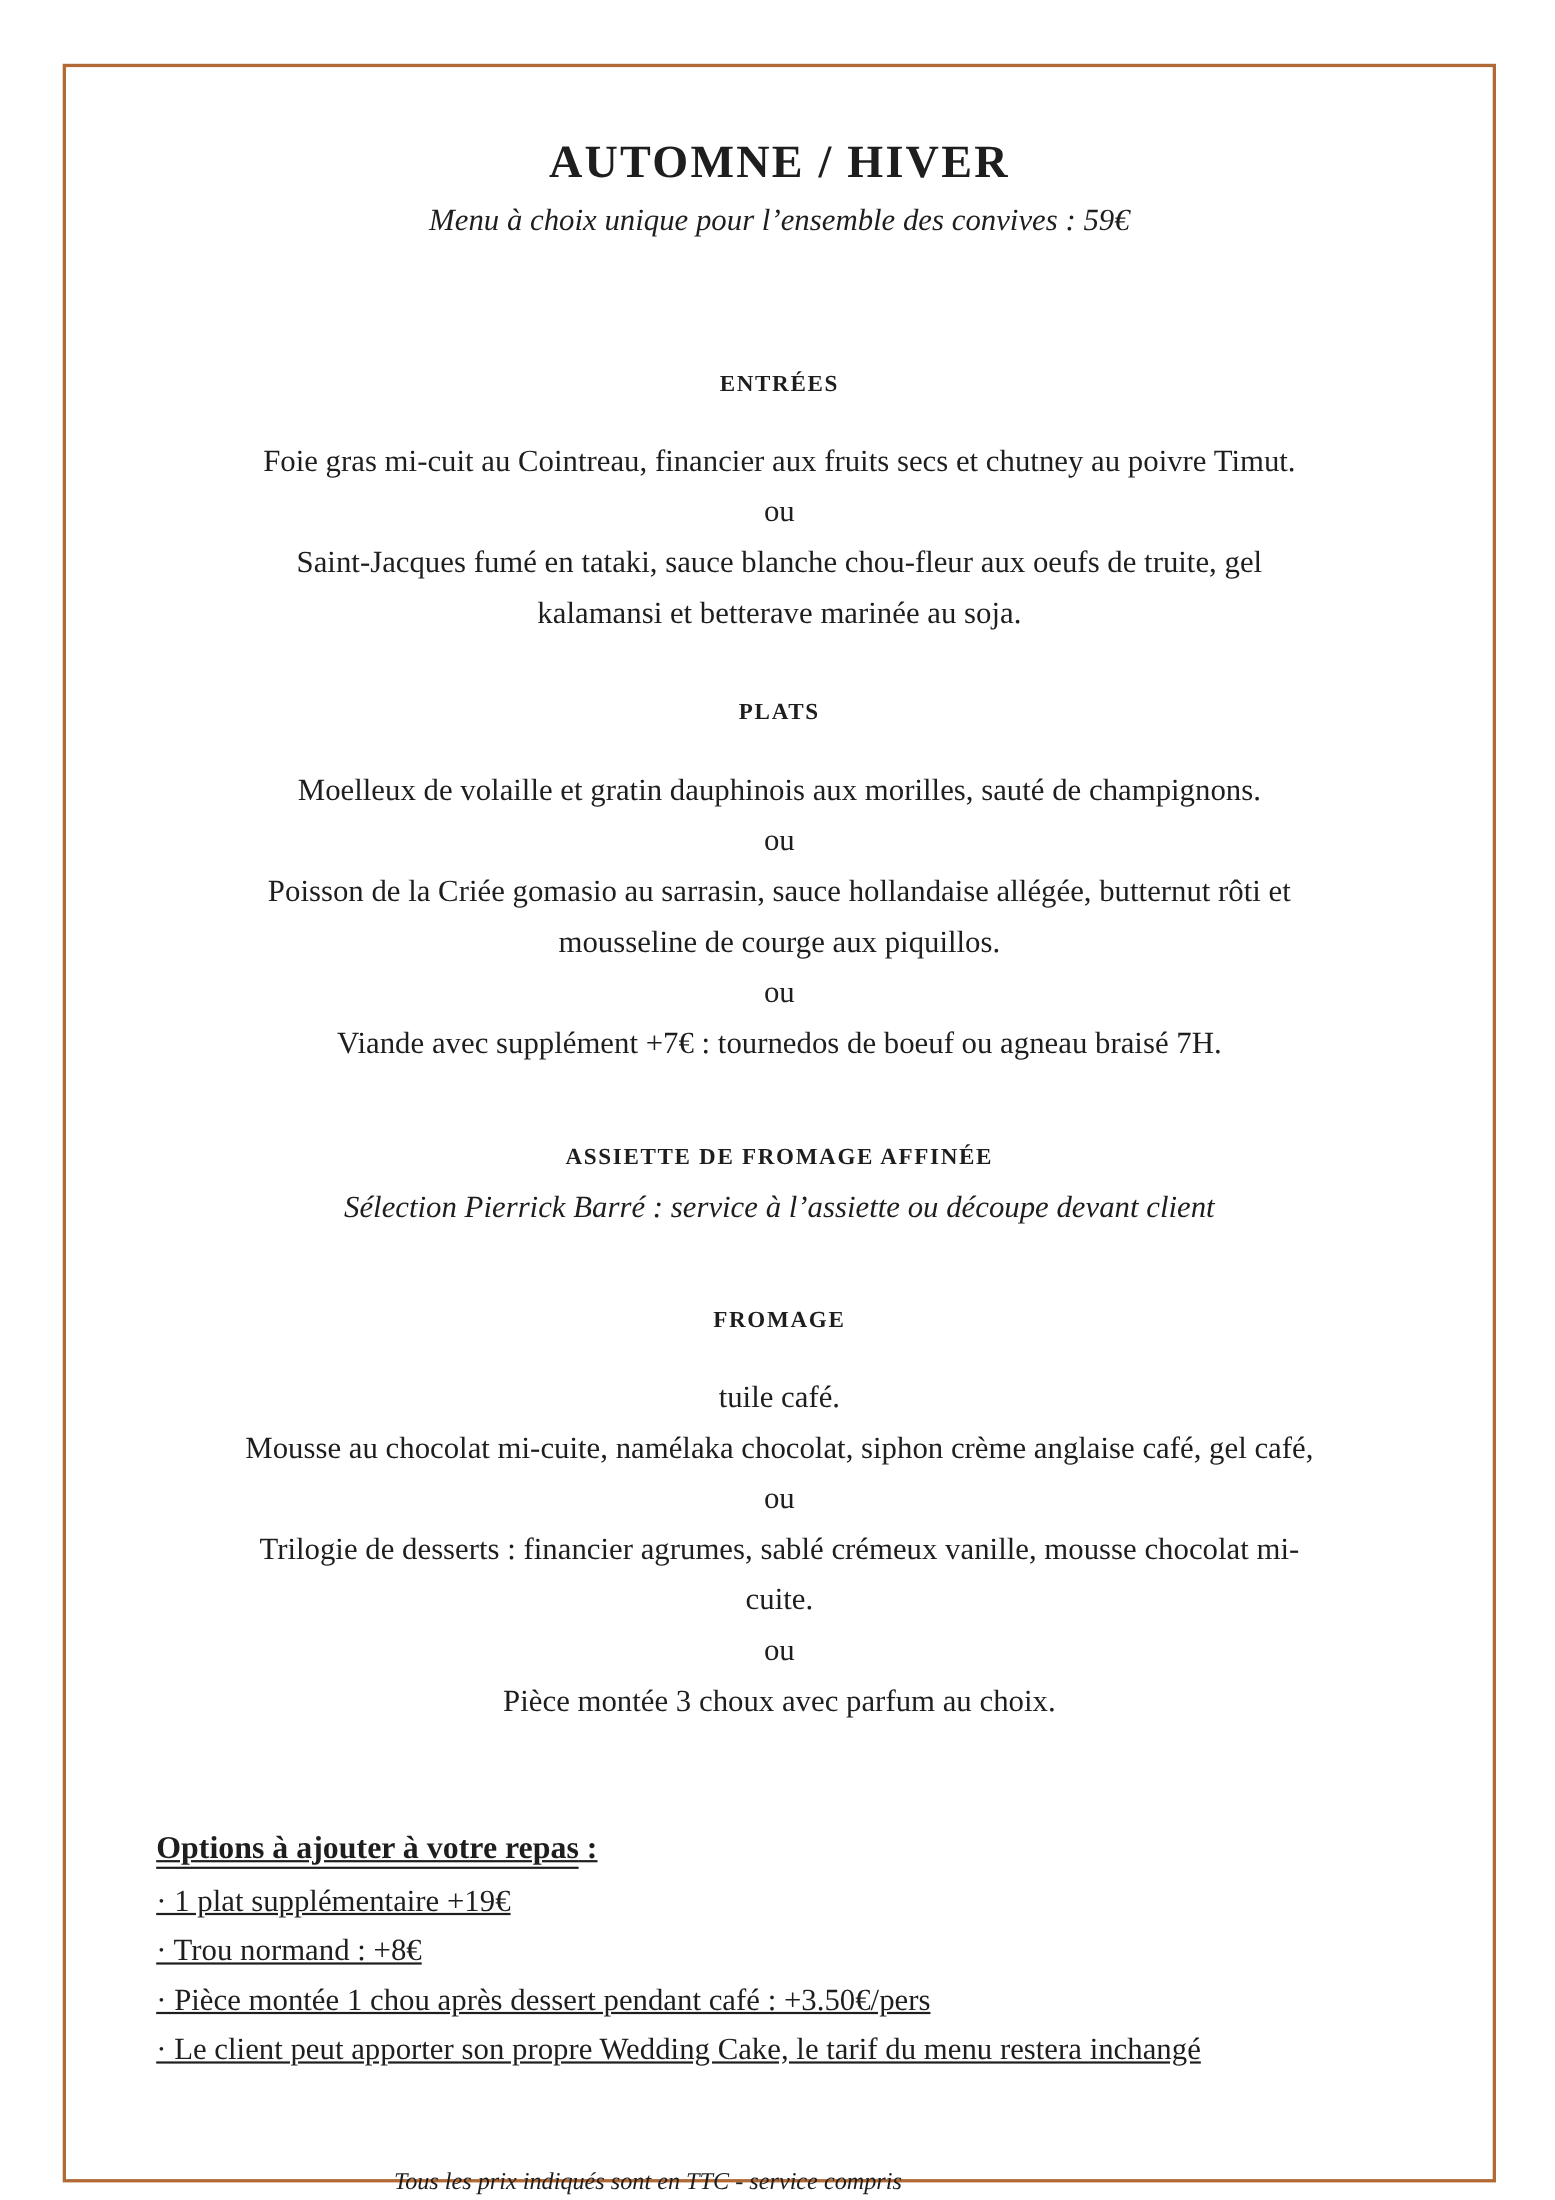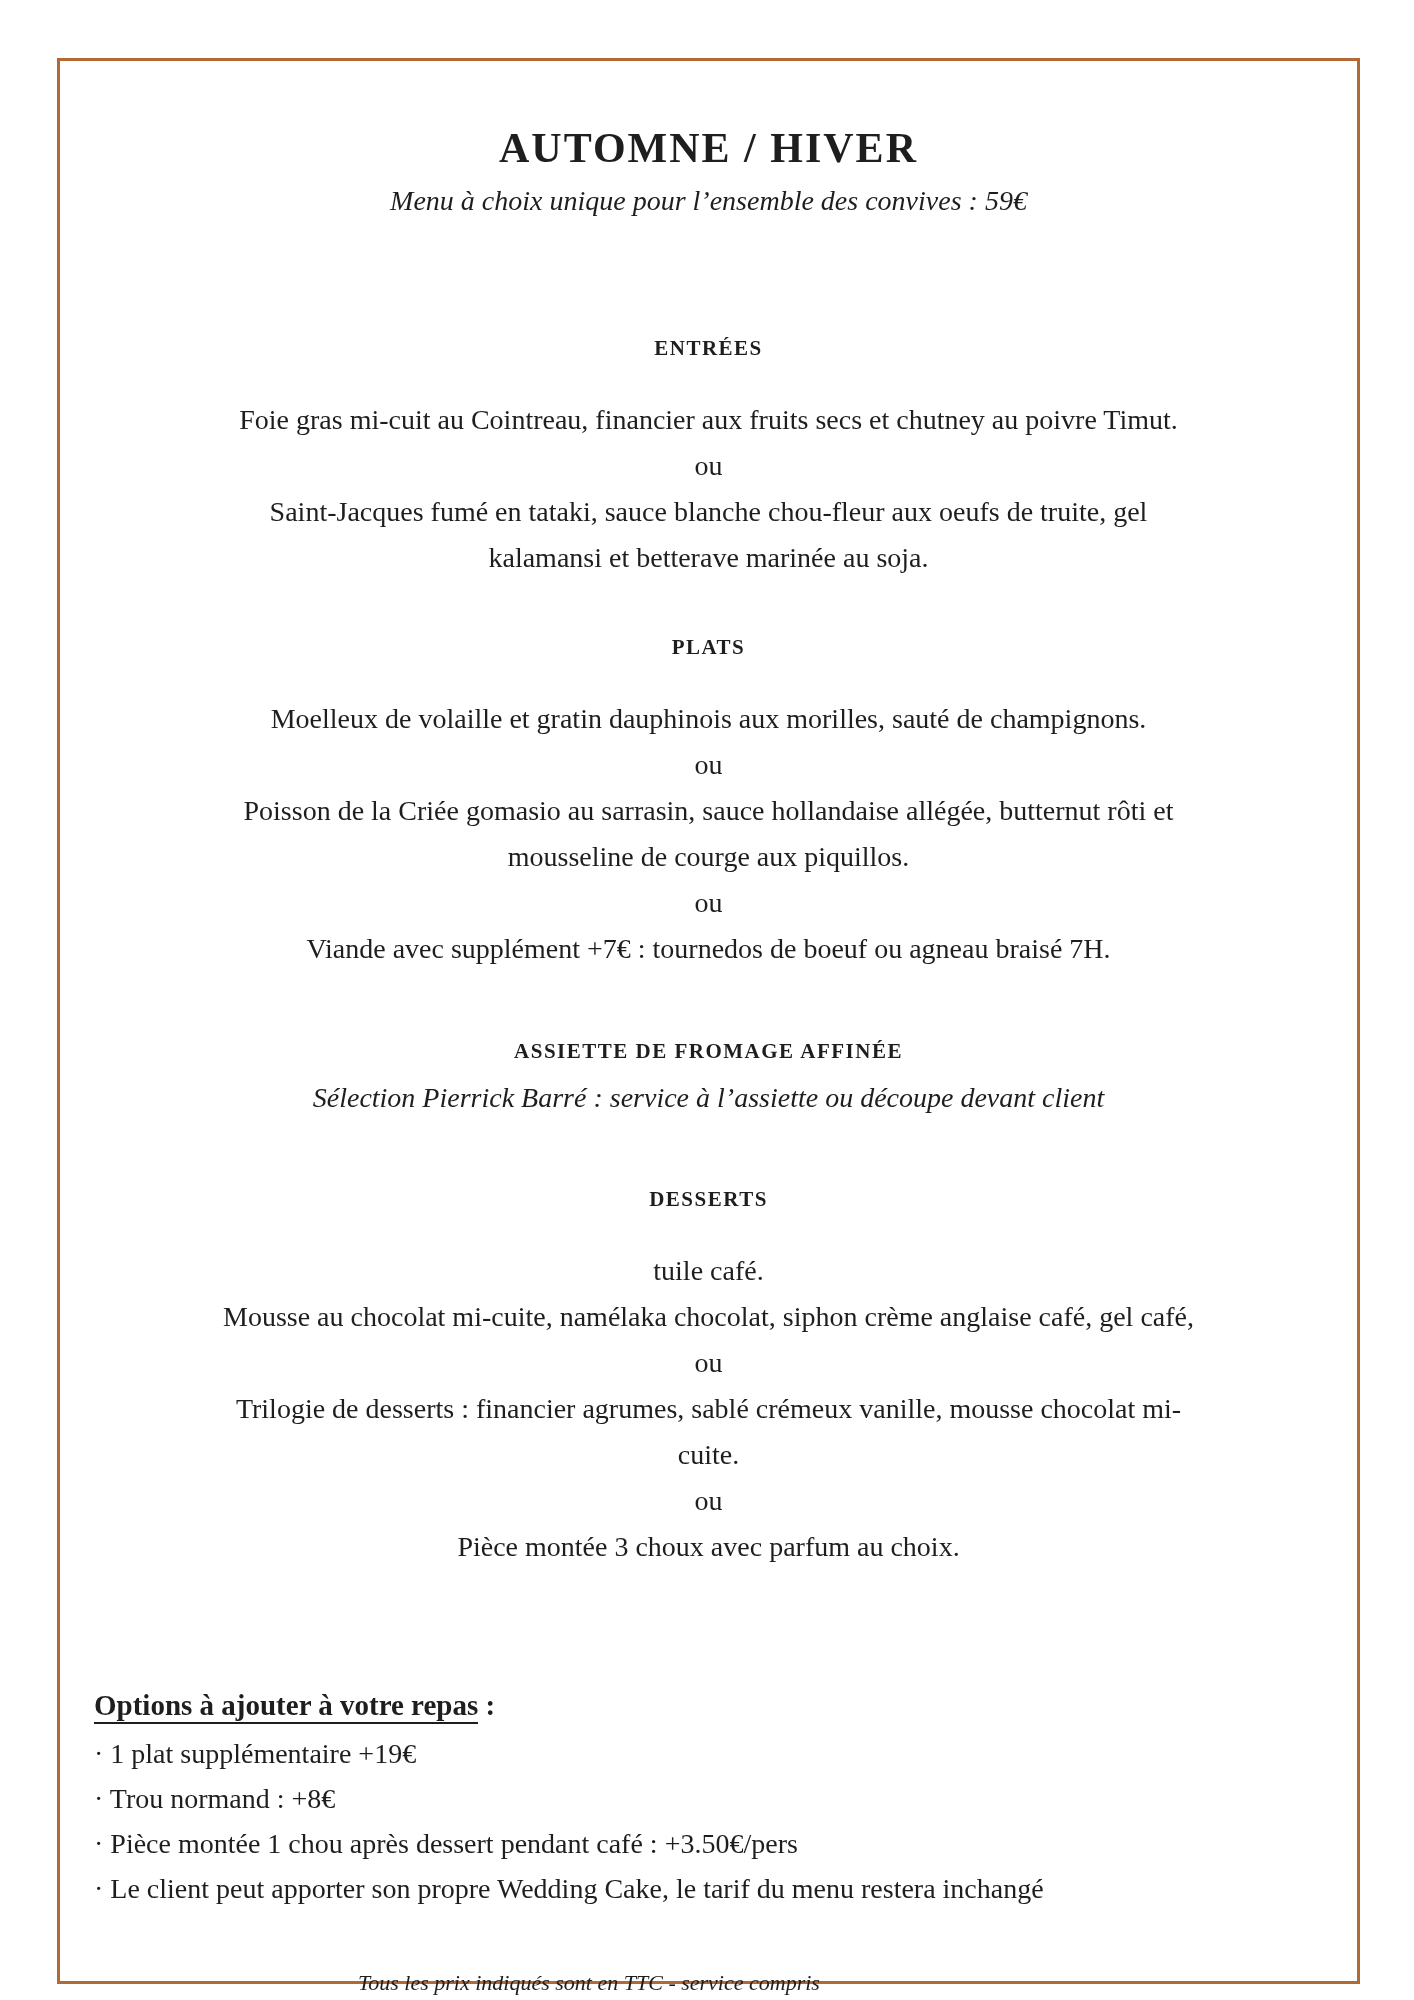--- a/index.html
+++ b/index.html
@@ -58,23 +58,24 @@
     white-space: nowrap;
   }
   .section-note {
     margin: 6px 0 0 0;
     font-size: 28px;
     line-height: 46px;
     font-style: italic;
     white-space: nowrap;
   }
   .options {
-    margin-top: 115px;
+    margin-top: 90px;
     text-align: left;
-    padding-left: 34px;
+    padding-left: 82px;
+    text-decoration: underline;
   }
   .options-heading {
     margin: 0;
     font-size: 29px;
     line-height: 40px;
     font-weight: 700;
   }
   .options-heading .u {
     border-bottom: 2.5px solid #1e1e1e;
     padding-bottom: 1px;
@@ -119,21 +120,21 @@
     <p>ou</p>
     <p>Poisson de la Criée gomasio au sarrasin, sauce hollandaise allégée, butternut rôti et</p>
     <p>mousseline de courge aux piquillos.</p>
     <p>ou</p>
     <p>Viande avec supplément +7€ : tournedos de boeuf ou agneau braisé 7H.</p>
   </div>
 
   <h2 class="section-heading h-fromage">ASSIETTE DE FROMAGE AFFINÉE</h2>
   <p class="section-note">Sélection Pierrick Barré : service à l’assiette ou découpe devant client</p>
 
-  <h2 class="section-heading h-desserts">DESSERTS</h2>
+  <h2 class="section-heading h-desserts">FROMAGE</h2>
   <div class="lines">
     <p>tuile café.</p>
     <p>Mousse au chocolat mi-cuite, namélaka chocolat, siphon crème anglaise café, gel café,</p>
     <p>ou</p>
     <p>Trilogie de desserts : financier agrumes, sablé crémeux vanille, mousse chocolat mi-</p>
     <p>cuite.</p>
     <p>ou</p>
     <p>Pièce montée 3 choux avec parfum au choix.</p>
   </div>
 

